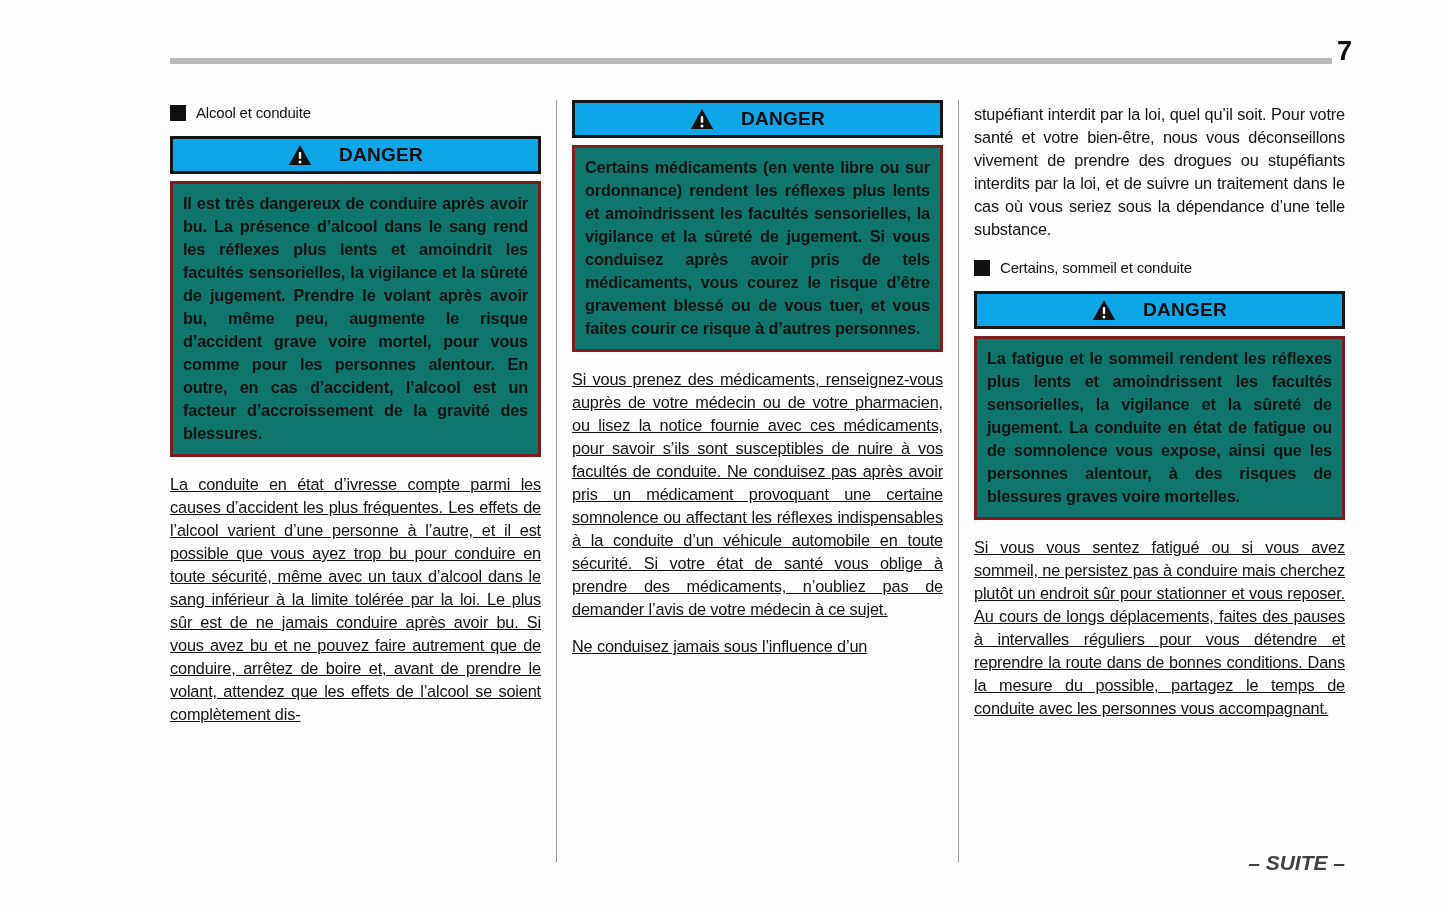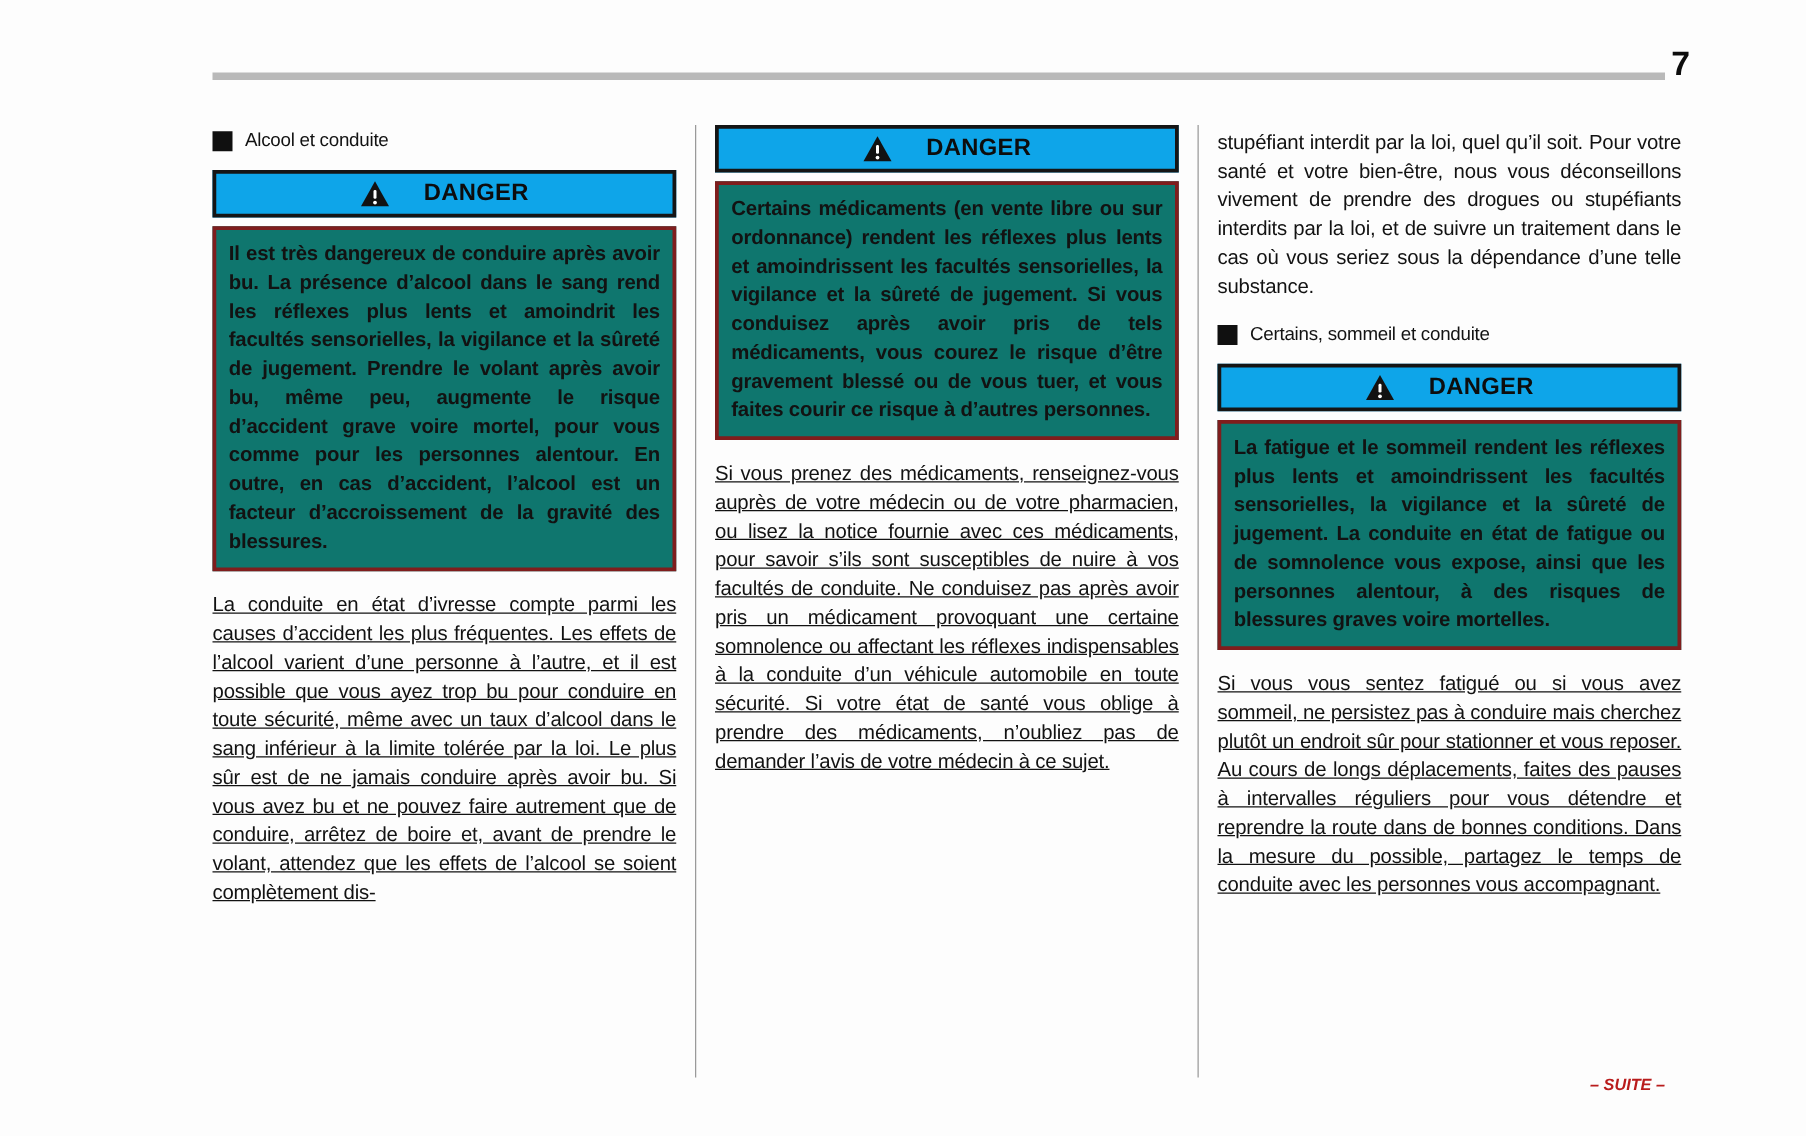--- a/index.html
+++ b/index.html
@@ -93,26 +93,26 @@
     font-size: 16.3px;
     line-height: 23px;
     letter-spacing: -0.15px;
     text-align: justify;
     margin: 0 0 14px;
   }
   .carryover { margin: 3px 0 0; }
   .mt { margin-top: 18px; }
   .footer-label {
     position: absolute;
-    right: 113px;
+    right: 100px;
     bottom: 34px;
-    font-size: 13px;
+    font-size: 21px;
     font-weight: bold;
     font-style: italic;
-    color: #b91c1c;
+    color: #404040;
   }
 </style>
 </head>
 <body>
 
 <div class="page">
 
   <div class="top-rule"></div>
   <div class="page-number">7</div>
 
@@ -152,20 +152,21 @@
             <circle cx="12" cy="18" r="1.5" fill="#ffffff"></circle>
           </svg>
         </span>
         <span class="lbl">DANGER</span>
       </div>
       <div class="warning-box">
         <p>Certains médicaments (en vente libre ou sur ordonnance) rendent les réflexes plus lents et amoindrissent les facultés sensorielles, la vigilance et la sûreté de jugement. Si vous conduisez après avoir pris de tels médicaments, vous courez le risque d’être gravement blessé ou de vous tuer, et vous faites courir ce risque à d’autres personnes.</p>
       </div>
       <div class="body-text">
         <p>Si vous prenez des médicaments, renseignez-vous auprès de votre médecin ou de votre pharmacien, ou lisez la notice fournie avec ces médicaments, pour savoir s’ils sont susceptibles de nuire à vos facultés de conduite. Ne conduisez pas après avoir pris un médicament provoquant une certaine somnolence ou affectant les réflexes indispensables à la conduite d’un véhicule automobile en toute sécurité. Si votre état de santé vous oblige à prendre des médicaments, n’oubliez pas de demander l’avis de votre médecin à ce sujet.</p>
+        <p>Ne conduisez jamais sous l’influence d’un</p>
       </div>
     </div>
 
     <div class="vsep"></div>
 
     <div class="col">
       <p class="carryover">stupéfiant interdit par la loi, quel qu’il soit. Pour votre santé et votre bien-être, nous vous déconseillons vivement de prendre des drogues ou stupéfiants interdits par la loi, et de suivre un traitement dans le cas où vous seriez sous la dépendance d’une telle substance.</p>
       <div class="heading mt">
         <span class="sq"></span>
         <span>Certains, sommeil et conduite</span>

